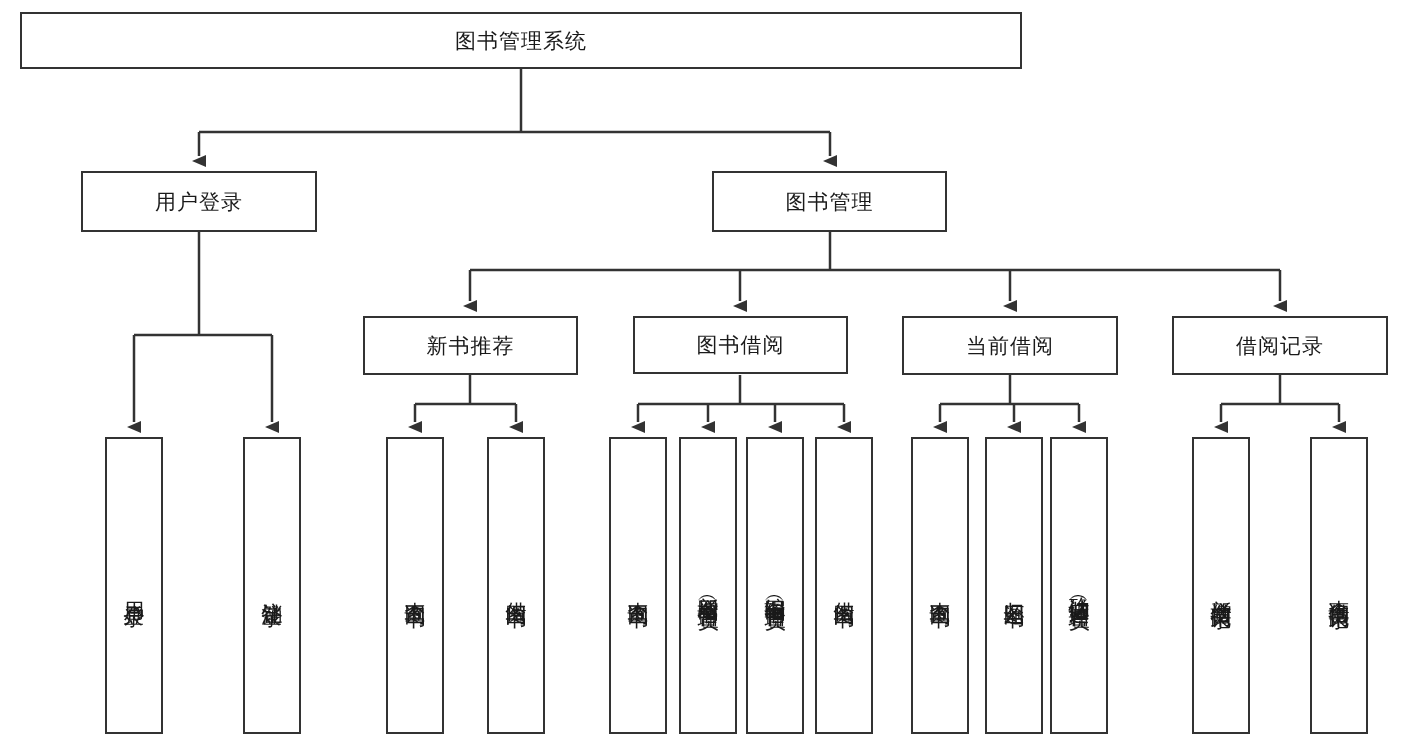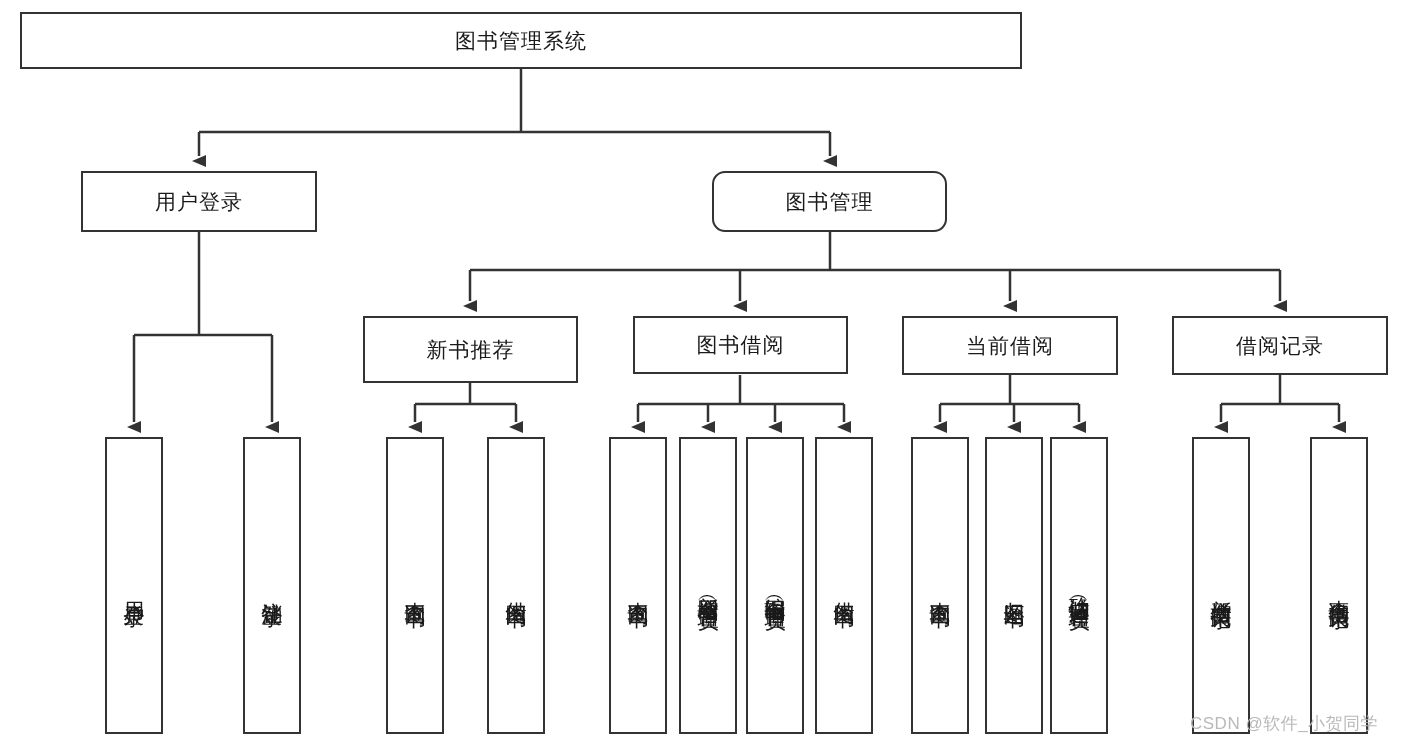--- a/index.html
+++ b/index.html
@@ -132,25 +132,25 @@
     </g>
   </svg>
 
   <div class="node h" style="left:20px; top:12px; width:1002px; height:57px;">
     <span>图书管理系统</span>
   </div>
 
   <div class="node h" style="left:81px; top:171px; width:236px; height:61px;">
     <span>用户登录</span>
   </div>
-  <div class="node h" style="left:712px; top:171px; width:235px; height:61px;border-radius:13px;">
+  <div class="node h" style="left:712px; top:171px; width:235px; height:61px;">
     <span>图书管理</span>
   </div>
 
-  <div class="node h" style="left:363px; top:316px; width:215px; height:67px;">
+  <div class="node h" style="left:363px; top:316px; width:215px; height:59px;">
     <span>新书推荐</span>
   </div>
   <div class="node h" style="left:633px; top:316px; width:215px; height:58px;">
     <span>图书借阅</span>
   </div>
   <div class="node h" style="left:1172px; top:316px; width:216px; height:59px;">
     <span>借阅记录</span>
   </div>
   <div class="node h" style="left:902px; top:316px; width:216px; height:59px;">
     <span>当前借阅</span>
@@ -189,15 +189,14 @@
   <div class="node v" style="left:1050px; top:437px; width:58px; height:297px;">
     <span class="vlabel">确认归还（管理员）</span>
   </div>
   <div class="node v" style="left:1192px; top:437px; width:58px; height:297px;">
     <span class="vlabel">新增借阅记录</span>
   </div>
   <div class="node v" style="left:1310px; top:437px; width:58px; height:297px;">
     <span class="vlabel">查询借阅记录</span>
   </div>
 
-  <div class="watermark">CSDN @软件_小贺同学</div>
 
 </div>
 
 </body></html>

